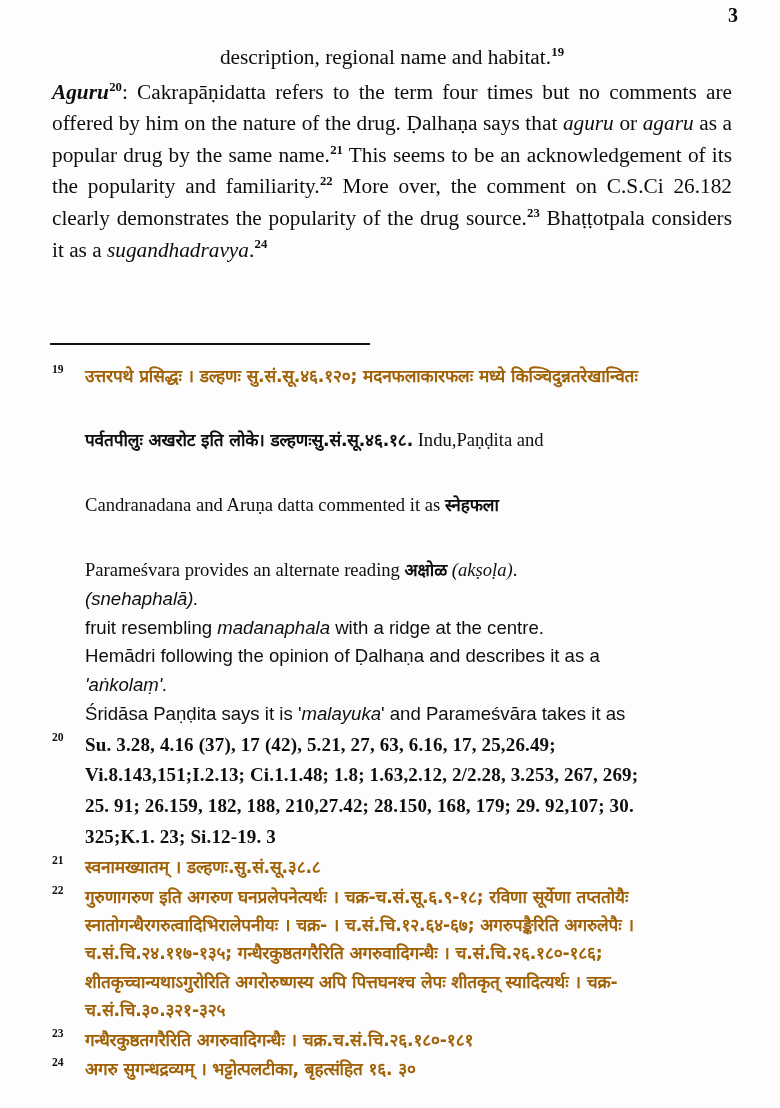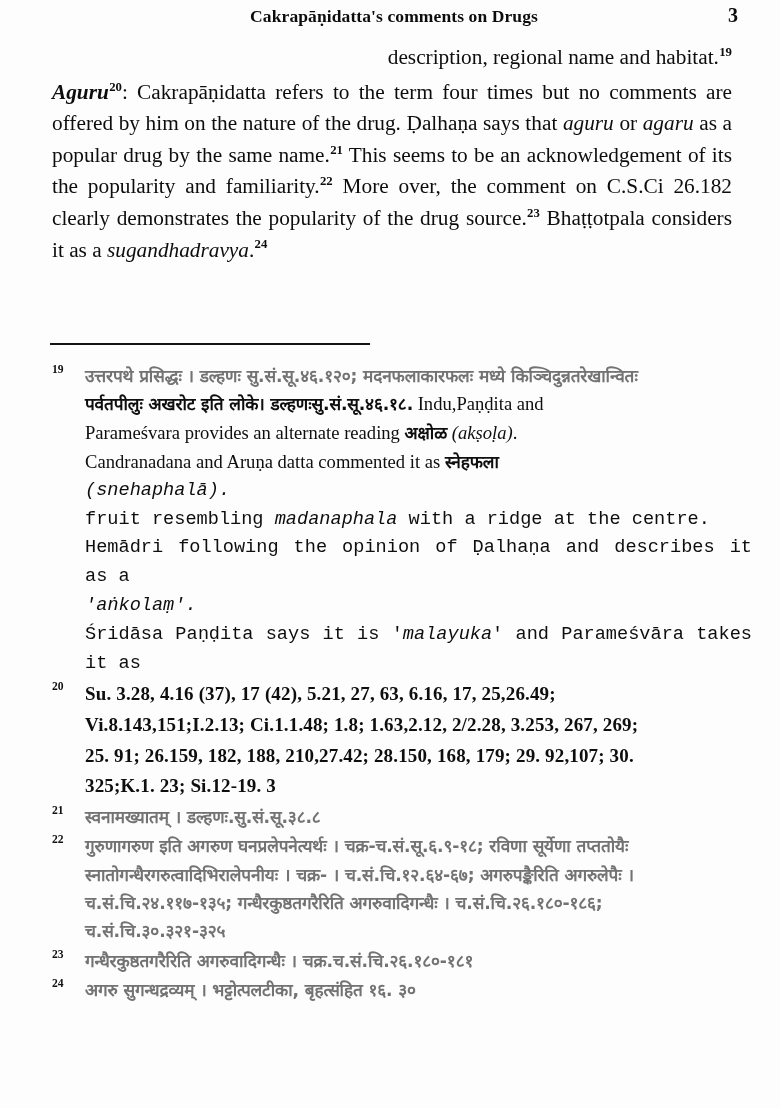--- a/index.html
+++ b/index.html
@@ -54,21 +54,21 @@
   .para {
     font-size: 21.3px;
     line-height: 31.6px;
     text-align: justify;
     text-justify: inter-word;
     margin: 0 0 3px 0;
     color: #0d0d0d;
     font-weight: 420;
   }
   .para.last-line-natural {
-    text-align: right;
+    text-align: center;
   }
   .para .ital {
     font-style: italic;
   }
   .para .term-lead {
     font-style: italic;
     font-weight: 700;
   }
   sup.fn {
     font-size: 0.60em;
@@ -112,48 +112,49 @@
   .fn-body {
     font-size: 18.4px;
     line-height: 28.6px;
     color: #0e0e0e;
   }
   
   .deva {
     font-family: "DejaVu Sans", "Liberation Sans", sans-serif;
     font-size: 17.2px;
     line-height: 28.4px;
-    color: #737373;
+    color: #a16207;
     font-weight: 600;
     letter-spacing: -0.15px;
   }
   .deva-just {
     text-align: justify;
     text-justify: inter-word;
   }
   .roman {
-    font-family: Liberation Mono, monospace;
+    font-family: Liberation Sans, sans-serif;
     font-size: 18.6px;
     line-height: 28.8px;
     font-weight: 430;
   }
   .roman-just {
     text-align: justify;
     text-justify: inter-word;
   }
   .roman .ital { font-style: italic; }
 
   
   .mixed {
     font-family: "Liberation Serif", "DejaVu Serif", serif;
     font-size: 18.6px;
     line-height: 28.8px;
     text-align: justify;
     text-justify: inter-word;
     font-weight: 430;
+    margin-top: 36px;
   }
   .mixed .dv {
     font-family: "DejaVu Sans", "Liberation Sans", sans-serif;
     font-size: 17.2px;
     font-weight: 600;
     letter-spacing: -0.15px;
   }
   .mixed .ital { font-style: italic; }
 
   
@@ -169,43 +170,42 @@
     text-justify: inter-word;
   }
   .fn-line { display: block; }
 </style>
 </head>
 <body>
 
 <div class="page">
 
   <div class="running-header">
-    <span class="header-title">Cakrapāṇidatta's comments on Drugs</span>
     <span class="page-number">3</span>
   </div>
 
   <div class="body-block">
 
     <p class="para last-line-natural"><span>description, regional name and habitat.</span><sup class="fn">19</sup></p>
 
     <p class="para"><span class="term-lead">Aguru</span><sup class="fn">20</sup><span>: Cakrapāṇidatta refers to the term four times but no comments are offered by him on the nature of the drug. Ḍalhaṇa says that </span><span class="ital">aguru</span><span> or </span><span class="ital">agaru</span><span> as a popular drug by the same name.</span><sup class="fn">21</sup><span> This seems to be an acknowledgement of its the popularity and familiarity.</span><sup class="fn">22</sup><span> More over, the comment on C.S.Ci 26.182 clearly demonstrates the popularity of the drug source.</span><sup class="fn">23</sup><span> Bhaṭṭotpala considers it as a </span><span class="ital">sugandhadravya</span><span>.</span><sup class="fn">24</sup></p>
 
   </div>
 
   <div class="fn-rule"></div>
 
   <div class="footnotes">
 
     <div class="fn-item">
       <span class="fn-marker">19</span>
       <div class="fn-body">
         <span class="fn-line deva deva-just">उत्तरपथे प्रसिद्धः । डल्हणः सु.सं.सू.४६.१२०; मदनफलाकारफलः मध्ये किञ्चिदुन्नतरेखान्वितः</span>
         <span class="fn-line mixed"><span class="dv">पर्वतपीलुः  अखरोट  इति  लोके।  डल्हणःसु.सं.सू.४६.१८.</span> <span>Indu,Paṇḍita and</span></span>
+        <span class="fn-line mixed"><span>Candranadana and Aruṇa datta commented it as </span><span class="dv">स्नेहफला</span></span>
         <span class="fn-line mixed"><span>Parameśvara provides an alternate reading </span><span class="dv">अक्षोळ</span> <span class="ital">(akṣoḷa)</span><span>.</span></span>
-        <span class="fn-line mixed"><span>Candranadana and Aruṇa datta commented it as </span><span class="dv">स्नेहफला</span></span>
         <span class="fn-line roman"><span class="ital">(snehaphalā).</span></span>
         <span class="fn-line roman"><span>fruit resembling </span><span class="ital">madanaphala</span><span> with a ridge at the centre.</span></span>
         <span class="fn-line roman roman-just">Hemādri following the opinion of Ḍalhaṇa and describes it as a</span>
         <span class="fn-line roman"><span class="ital">'aṅkolaṃ'.</span></span>
         <span class="fn-line roman roman-just"><span>Śridāsa Paṇḍita says it is '</span><span class="ital">malayuka</span><span>' and Parameśvāra takes it as</span></span>
       </div>
     </div>
 
     <div class="fn-item">
       <span class="fn-marker">20</span>
@@ -223,20 +223,21 @@
         <span class="fn-line deva">स्वनामख्यातम् । डल्हणः.सु.सं.सू.३८.८</span>
       </div>
     </div>
 
     <div class="fn-item">
       <span class="fn-marker">22</span>
       <div class="fn-body">
         <span class="fn-line deva deva-just">गुरुणागरुण इति अगरुण घनप्रलेपनेत्यर्थः । चक्र-च.सं.सू.६.९-१८; रविणा सूर्येणा तप्ततोयैः</span>
         <span class="fn-line deva deva-just">स्नातोगन्धैरगरुत्वादिभिरालेपनीयः । चक्र- । च.सं.चि.१२.६४-६७; अगरुपङ्कैरिति अगरुलेपैः ।</span>
         <span class="fn-line deva deva-just">च.सं.चि.२४.११७-१३५;  गन्धैरकुष्ठतगरैरिति  अगरुवादिगन्धैः ।  च.सं.चि.२६.१८०-१८६;</span>
+        <span class="fn-line deva deva-just">शीतकृच्चान्यथाऽगुरोरिति अगरोरुष्णस्य अपि पित्तघनश्च लेपः शीतकृत् स्यादित्यर्थः । चक्र-</span>
         <span class="fn-line deva">च.सं.चि.३०.३२१-३२५</span>
       </div>
     </div>
 
     <div class="fn-item">
       <span class="fn-marker">23</span>
       <div class="fn-body">
         <span class="fn-line deva">गन्धैरकुष्ठतगरैरिति अगरुवादिगन्धैः । चक्र.च.सं.चि.२६.१८०-१८१</span>
       </div>
     </div>

